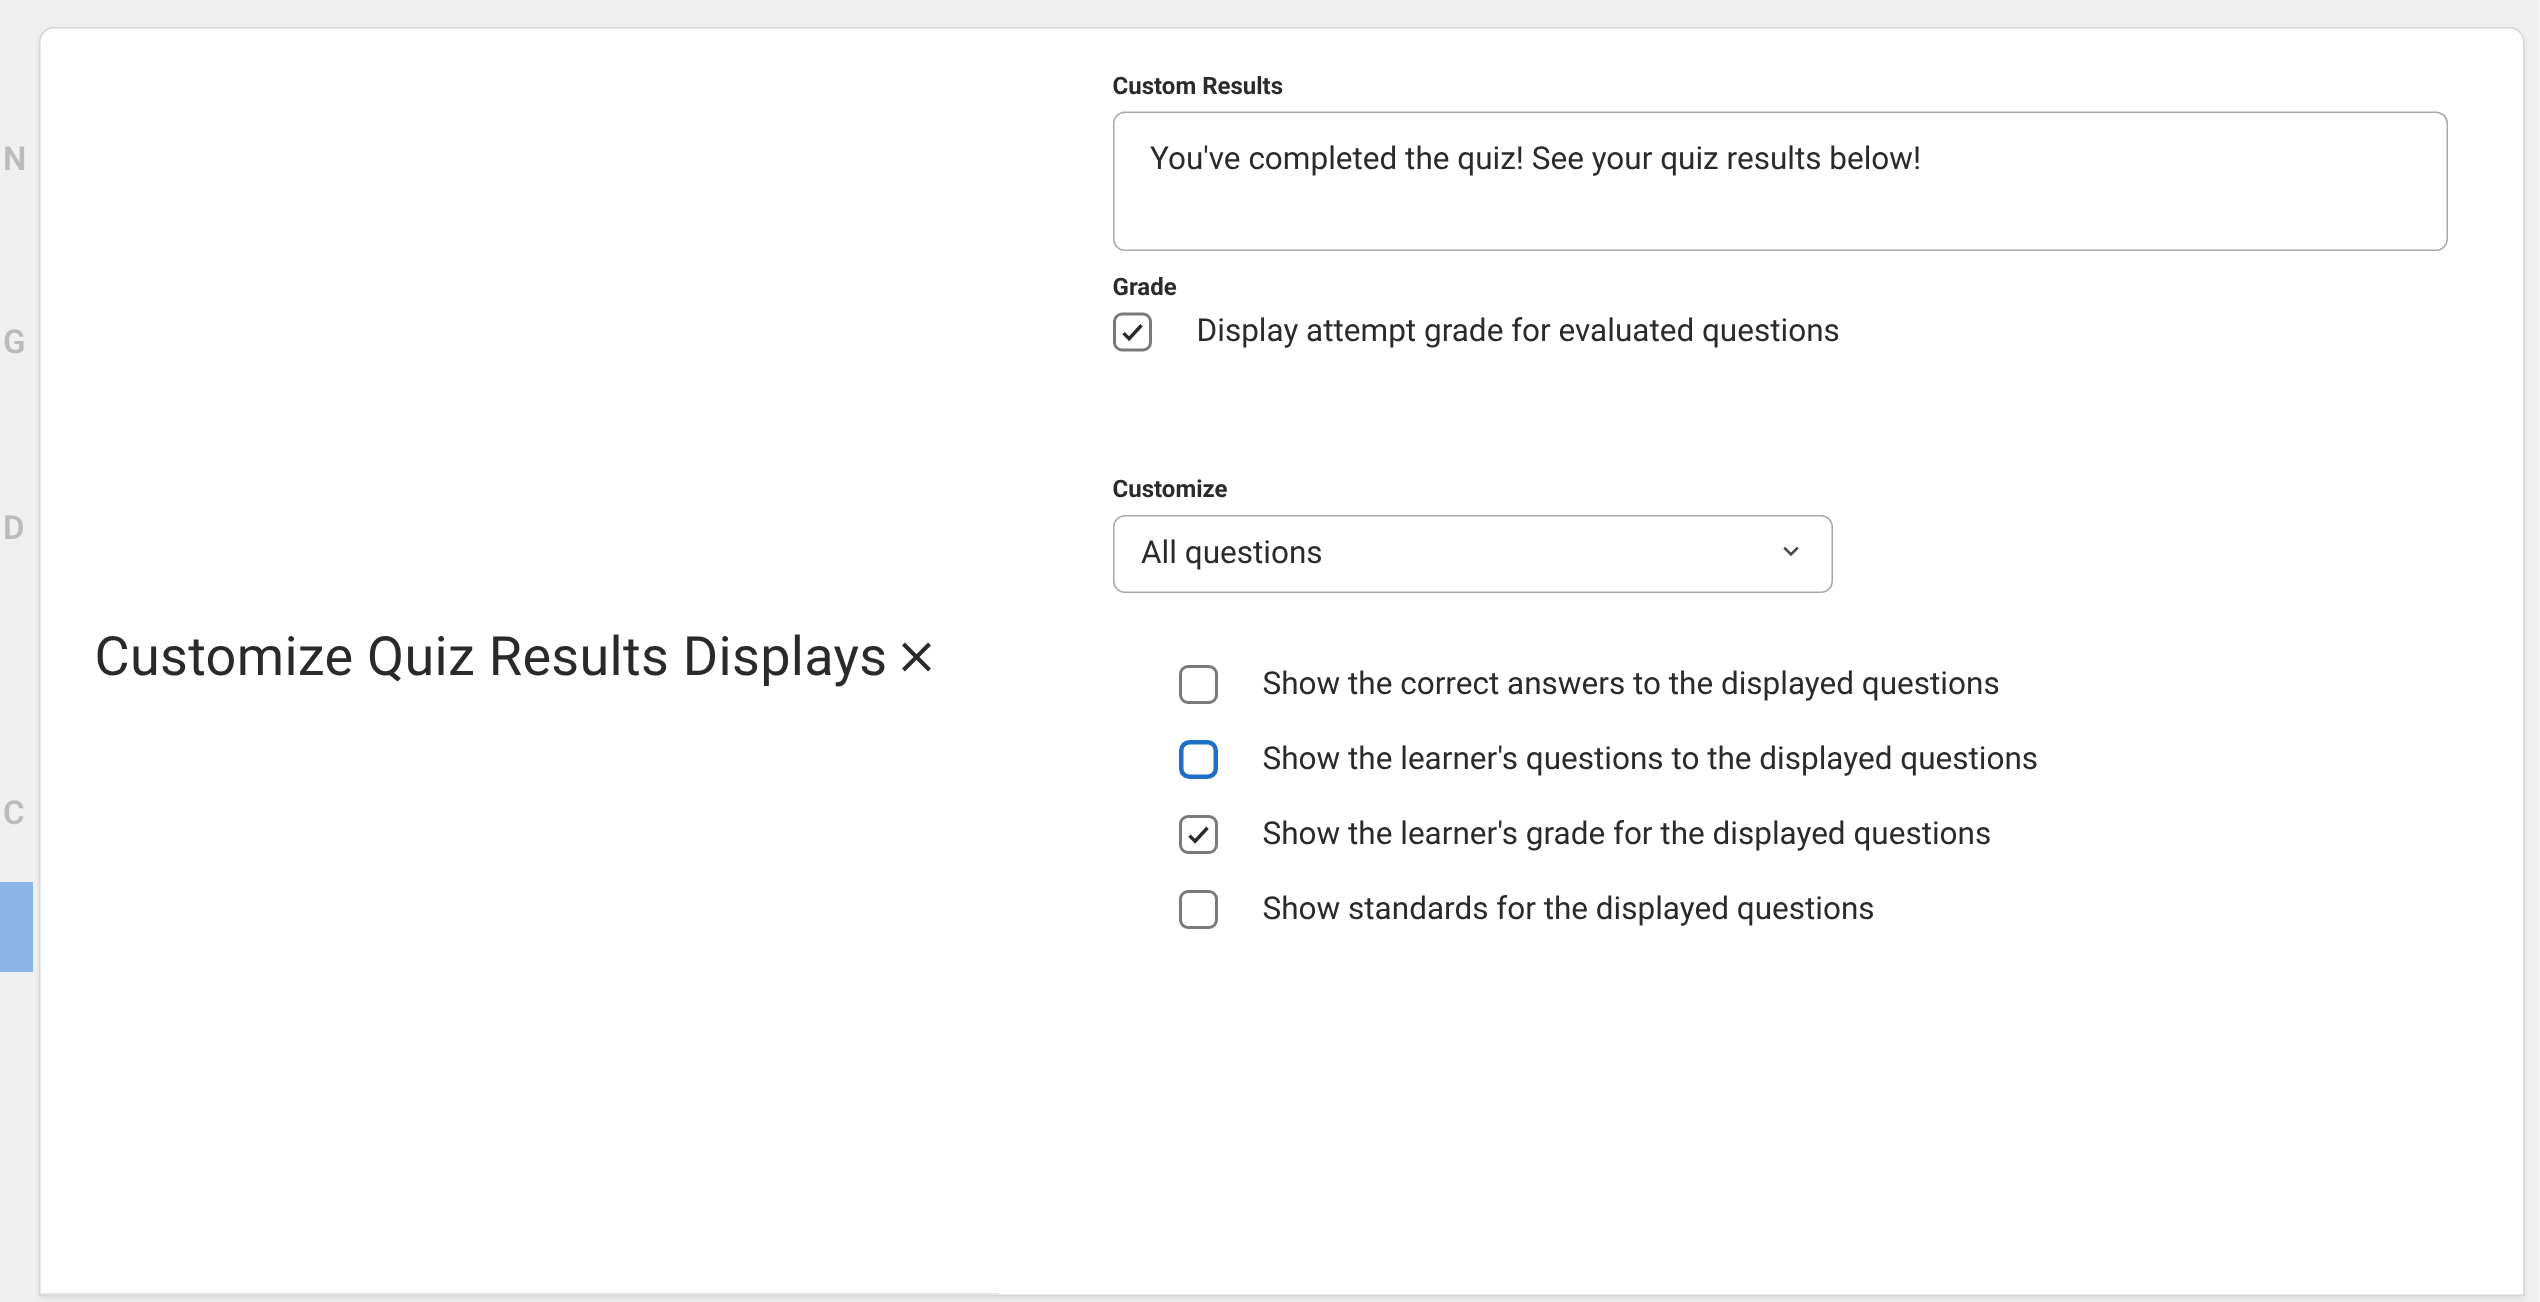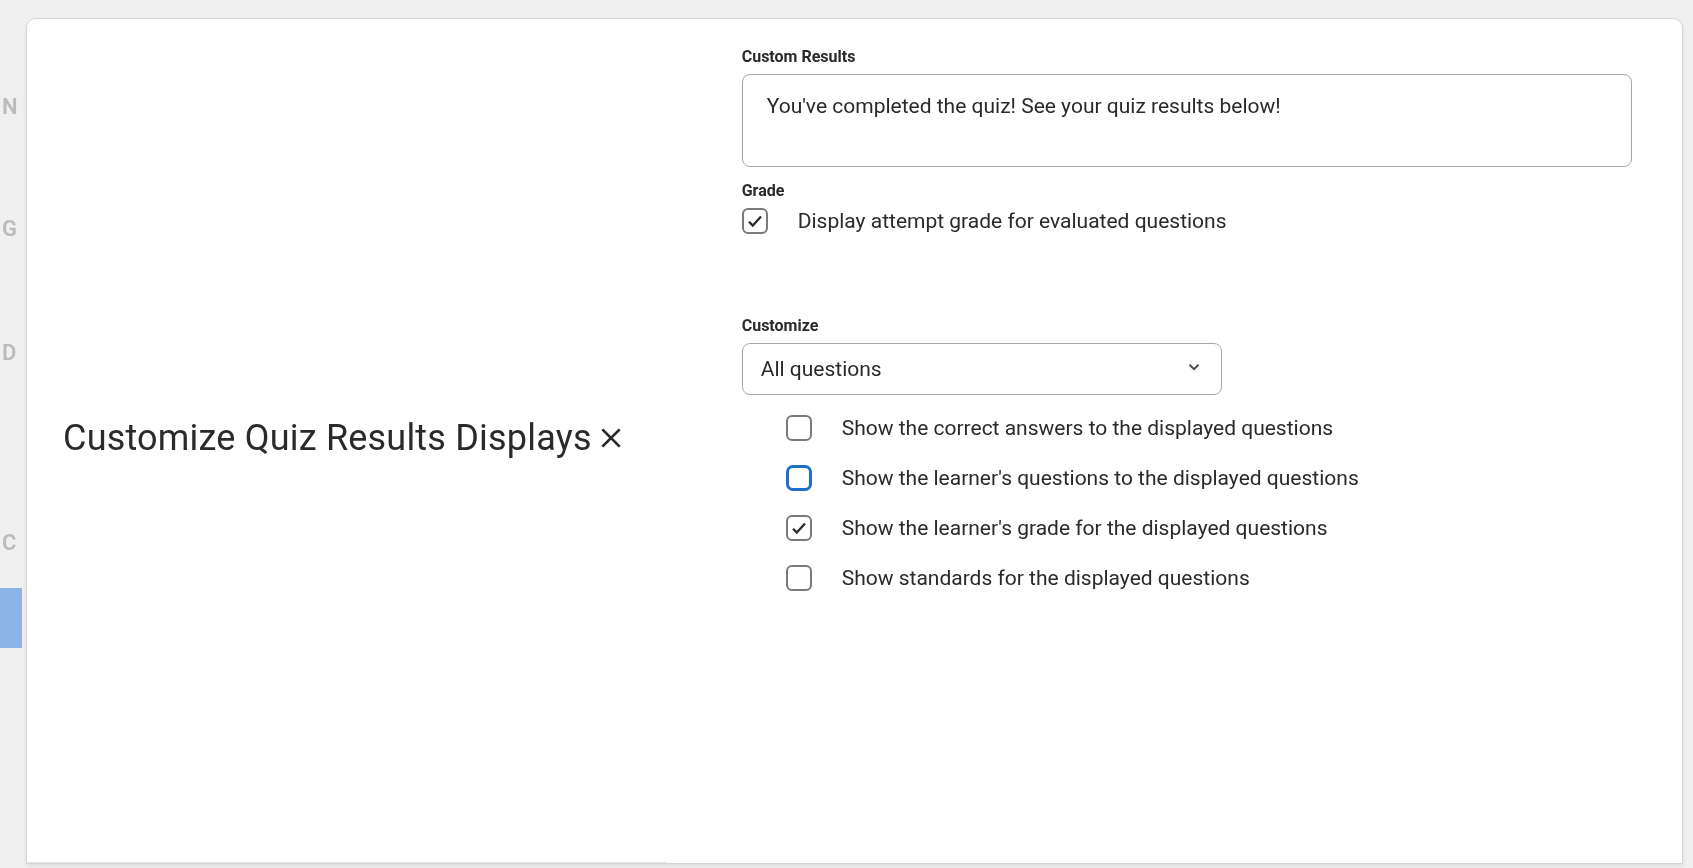--- a/index.html
+++ b/index.html
@@ -190,21 +190,21 @@
       color: #2a2a2a;
     }
     .dropdown-chevron svg {
       width: 18px;
       height: 18px;
       stroke: #4a4a4a;
       stroke-width: 2.5;
       fill: none;
     }
     .question-options {
-      margin-top: 20px;
+      margin-top: 48px;
     }
     .section-statistics {
       margin-top: 48px;
     }
     .stat-rows .checkbox-row + .checkbox-row {
       margin-top: 24px;
     }
   </style>
 </head>
 <body>

